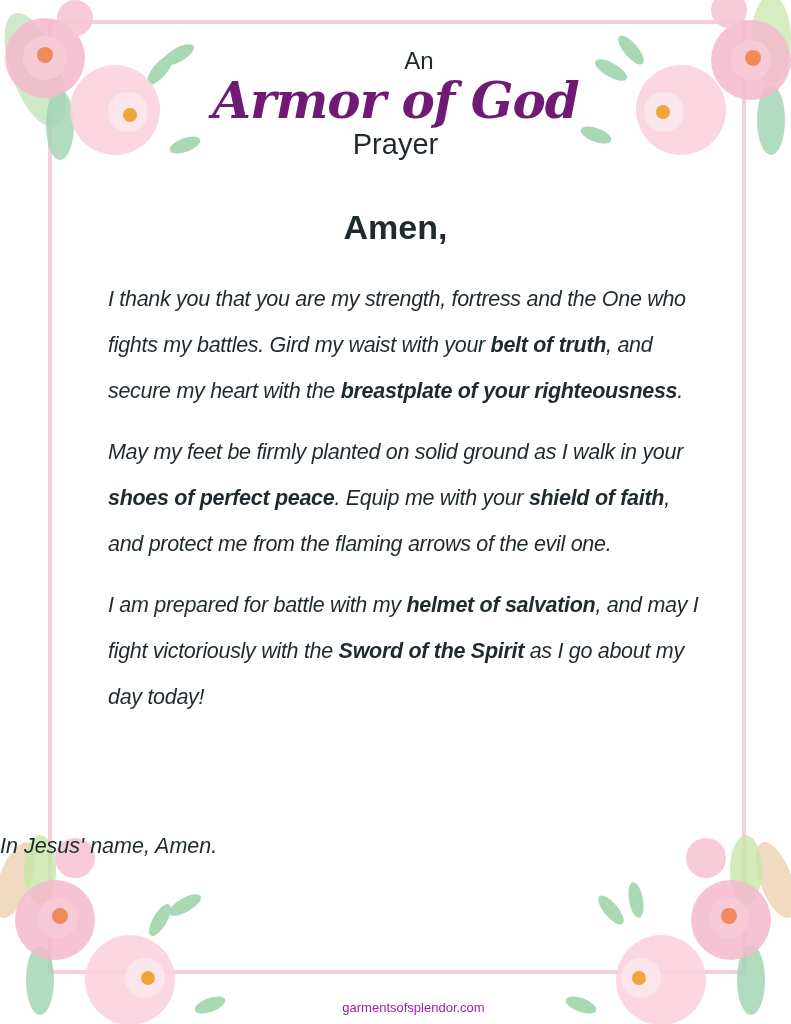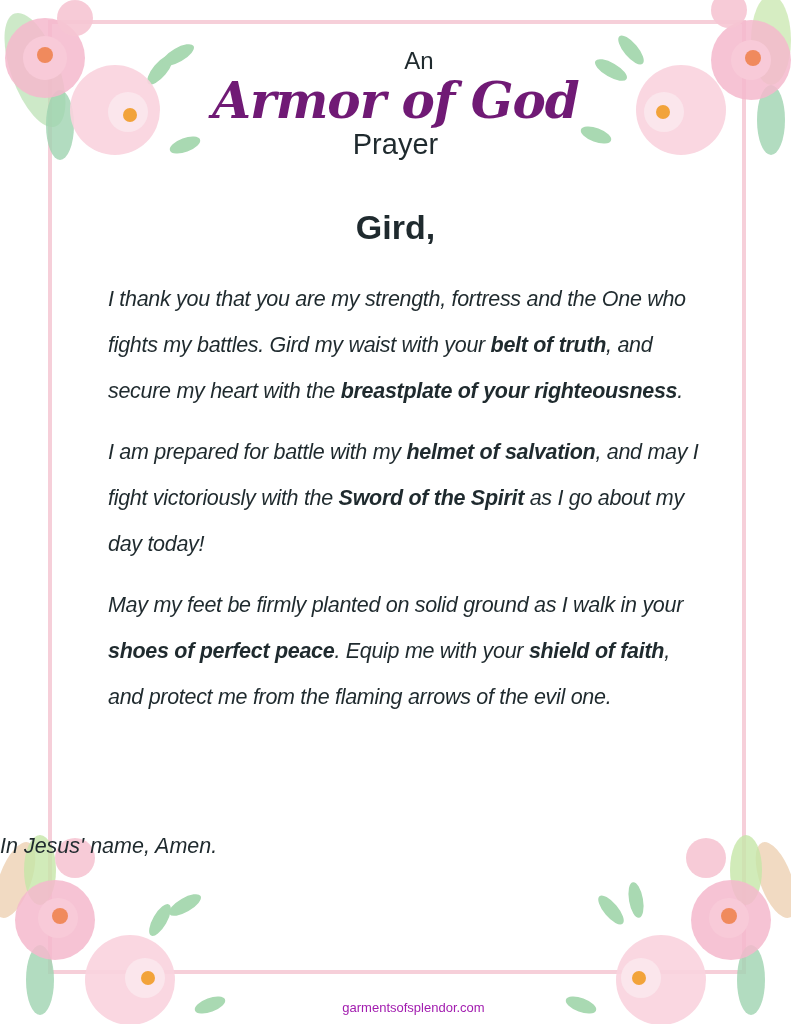--- a/index.html
+++ b/index.html
@@ -87,23 +87,23 @@
   <circle cx="80" cy="148" r="20" fill="#fbe6ec"></circle>
   <circle cx="78" cy="148" r="7" fill="#f2a33a"></circle>
 </svg>
 
 <div class="title-block">
   <div class="title-an">An</div>
   <div class="title-main">Armor of God</div>
   <div class="title-prayer">Prayer</div>
 </div>
 
-<div class="salutation">Gird,</div>
+<div class="salutation">Amen,</div>
 
 <div class="body-text">
   <p class="para"><span>I thank you that you are my strength, fortress and the One who fights my battles. Gird my waist with your </span><b>belt of truth</b><span>, and secure my heart with the </span><b>breastplate of your righteousness</b><span>.</span></p>
+  <p class="para"><span>May my feet be firmly planted on solid ground as I walk in your </span><b>shoes of perfect peace</b><span>. Equip me with your </span><b>shield of faith</b><span>, and protect me from the flaming arrows of the evil one.</span></p>
   <p class="para"><span>I am prepared for battle with my </span><b>helmet of salvation</b><span>, and may I fight victoriously with the </span><b>Sword of the Spirit</b><span> as I go about my day today!</span></p>
-  <p class="para"><span>May my feet be firmly planted on solid ground as I walk in your </span><b>shoes of perfect peace</b><span>. Equip me with your </span><b>shield of faith</b><span>, and protect me from the flaming arrows of the evil one.</span></p>
 </div>
 
 <div class="closing">In Jesus' name, Amen.</div>
 
 <div class="footer">garmentsofsplendor.com</div>
 
 </body></html>

